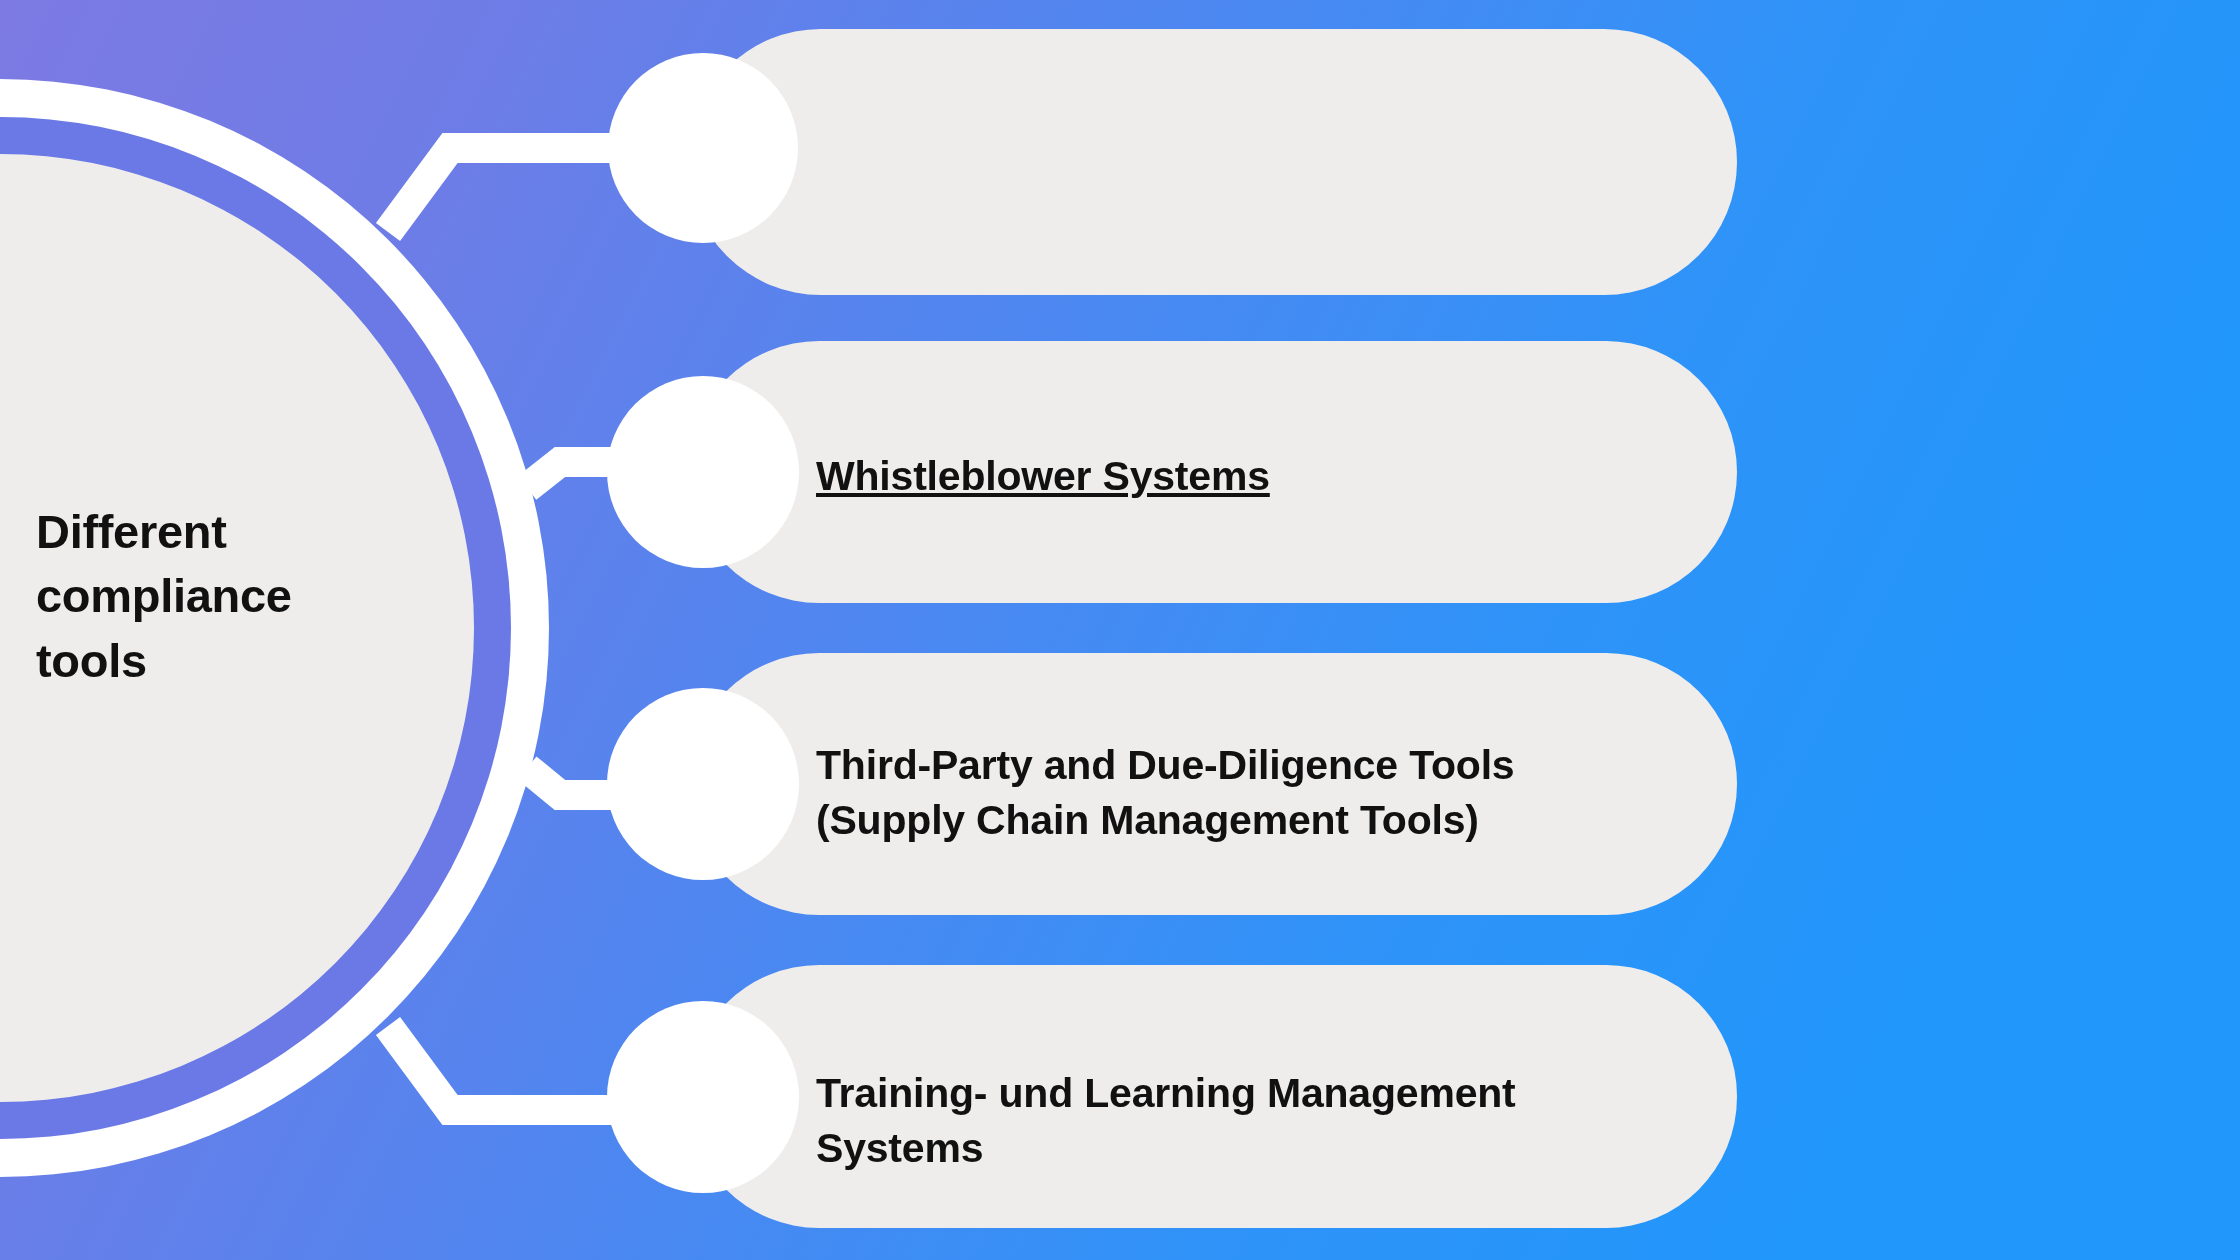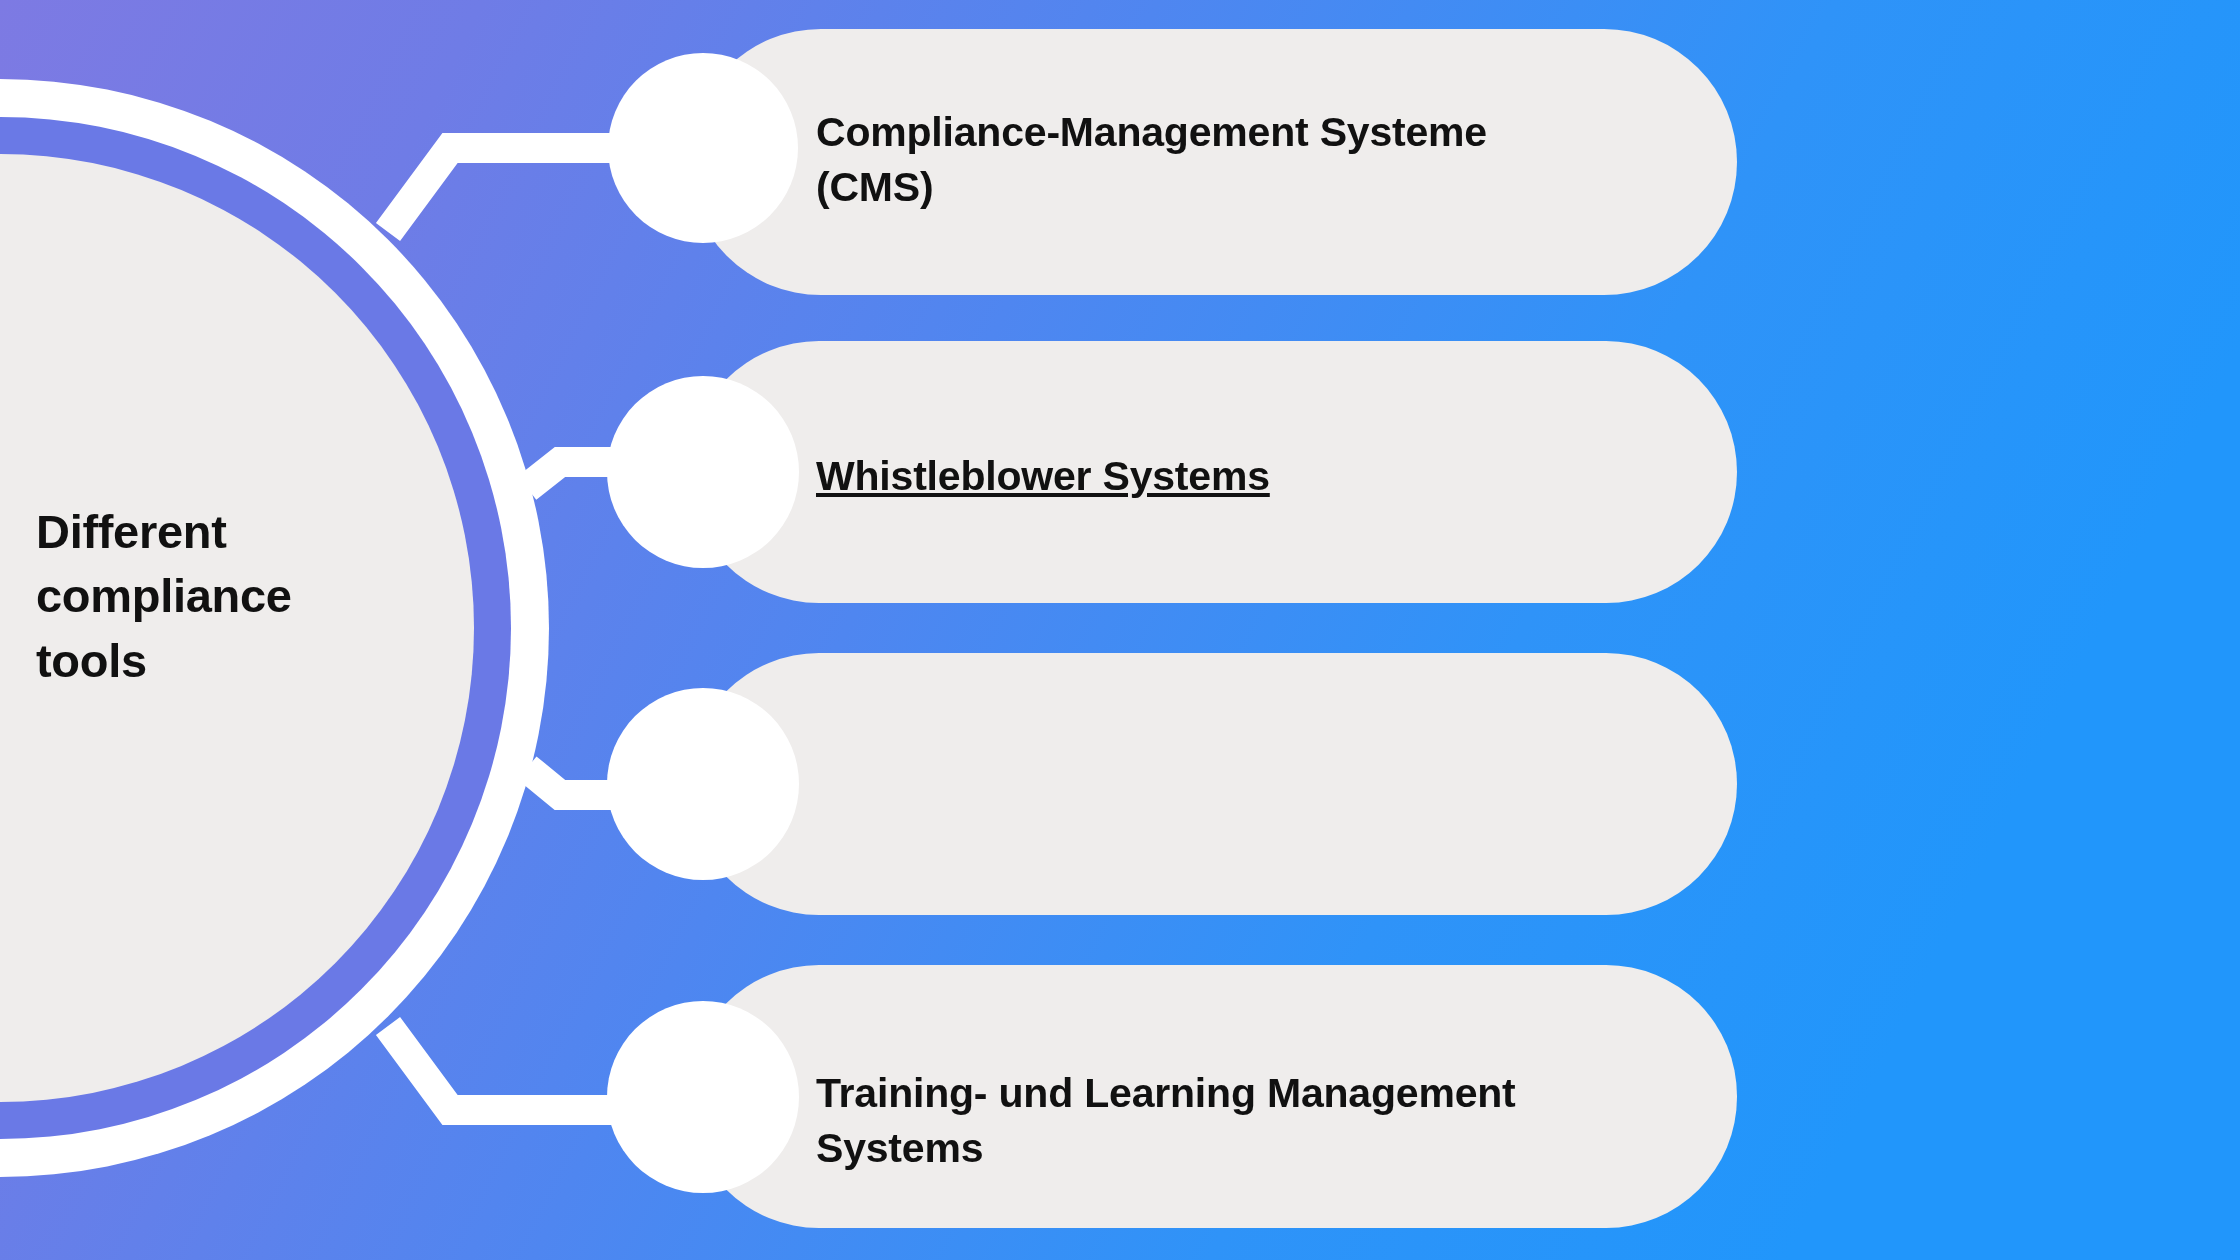--- a/index.html
+++ b/index.html
@@ -89,22 +89,22 @@
     <circle cx="703" cy="148" r="95" fill="#ffffff"></circle>
     <circle cx="703" cy="472" r="96" fill="#ffffff"></circle>
     <circle cx="703" cy="784" r="96" fill="#ffffff"></circle>
     <circle cx="703" cy="1097" r="96" fill="#ffffff"></circle>
   </svg>
 
   <div id="hub-label">Different
 compliance
 tools</div>
 
-  <div class="pill-label" style="left:816px; top:105px; width:840px;">Compliance-Management Systeme
-(CMS)</div>
 
   <div class="pill-label" style="left:816px; top:449px; width:840px;text-decoration:underline;">Whistleblower Systems</div>
 
+  <div class="pill-label" style="left:816px; top:738px; width:860px;">Third-Party and Due-Diligence Tools
+(Supply Chain Management Tools)</div>
 
   <div class="pill-label" style="left:816px; top:1066px; width:860px;">Training- und Learning Management
 Systems</div>
 
 </div>
 
 </body></html>

